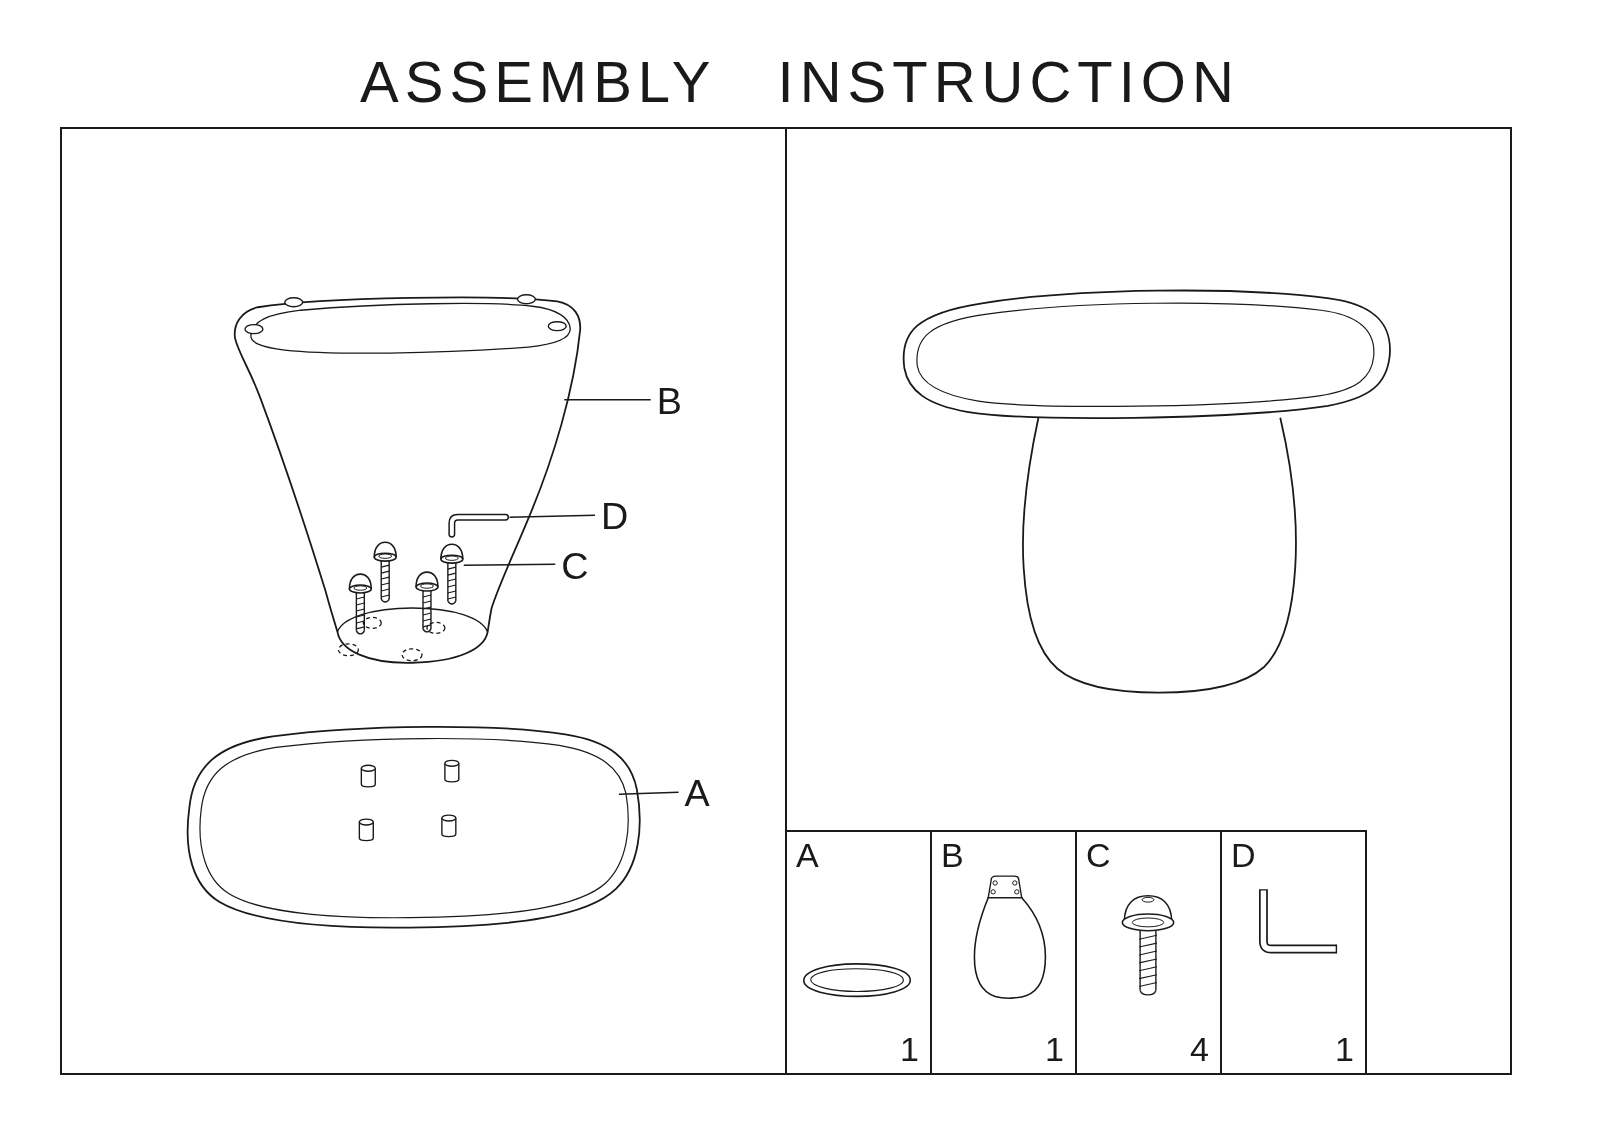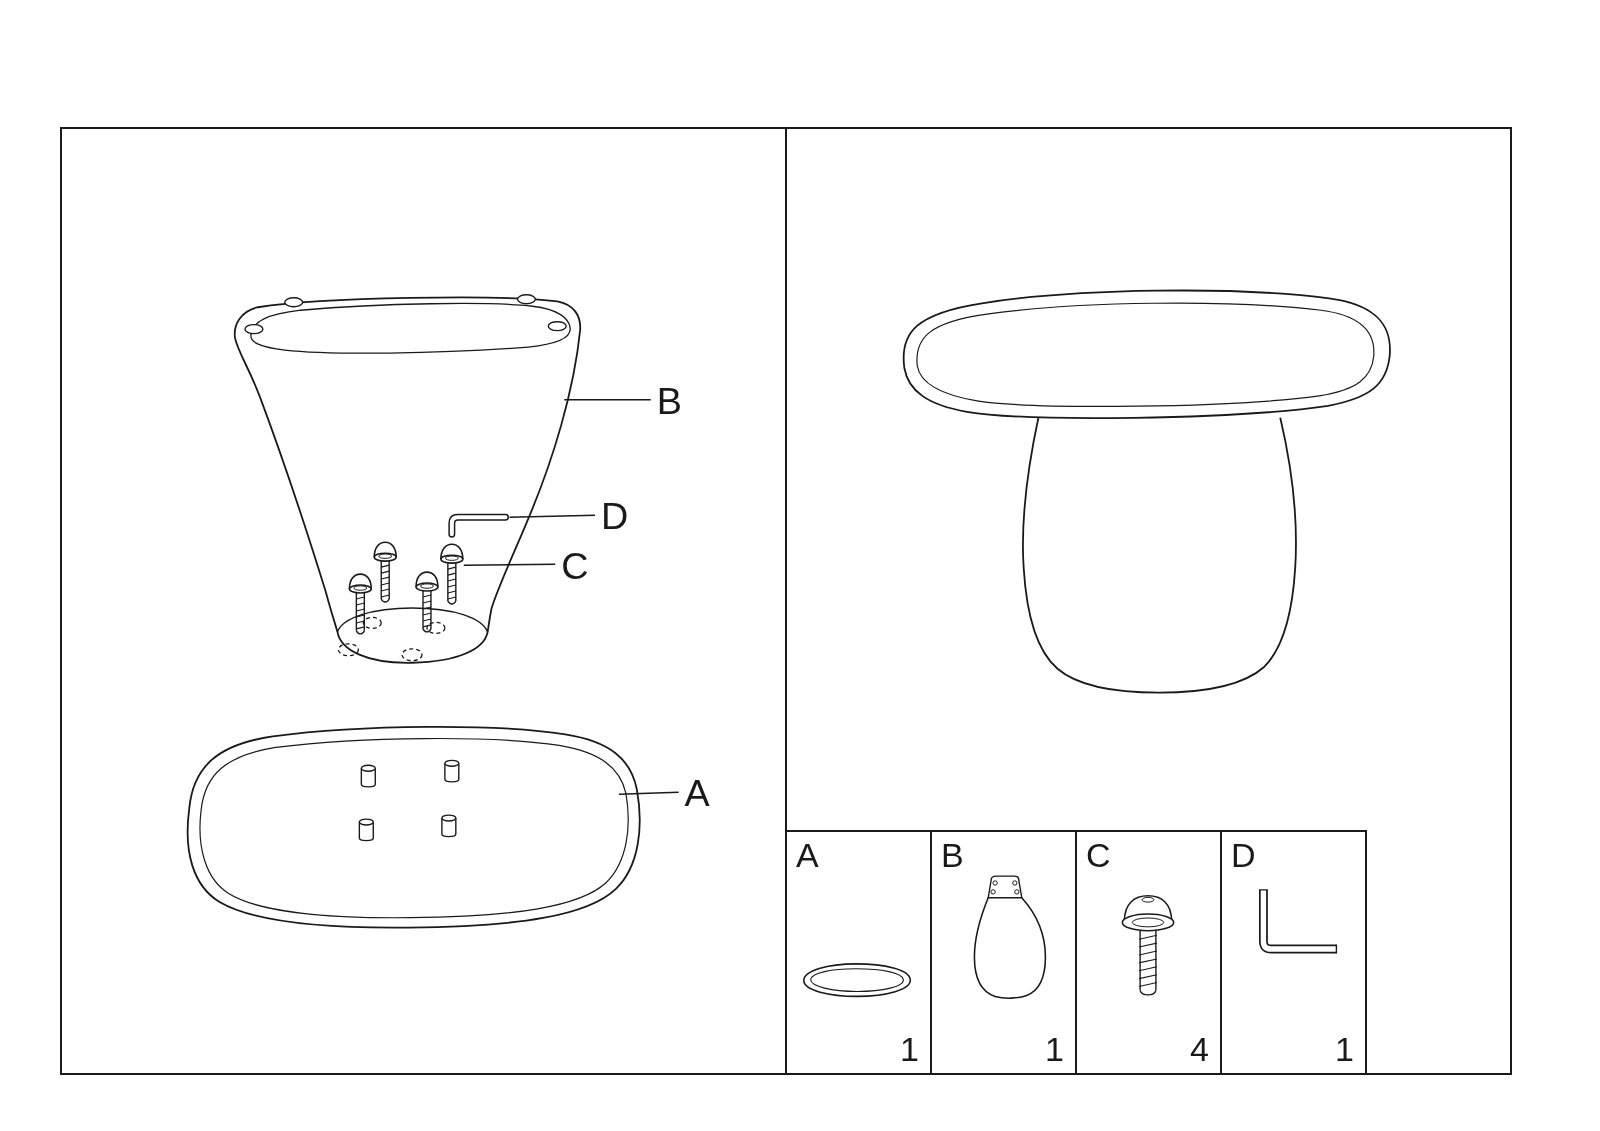--- a/index.html
+++ b/index.html
@@ -18,20 +18,21 @@
     border-top:2px solid #1a1a1a; border-right:2px solid #1a1a1a; }
   .part-letter { position:absolute; top:4px; left:9px; font-size:34px; }
   .part-qty { position:absolute; bottom:4px; right:11px; font-size:34px; }
   .cell-svg { position:absolute; left:0; top:0; width:100%; height:100%; }
 </style>
 </head>
 <body>
 
 <div class="page">
 
+  <div class="title">ASSEMBLY INSTRUCTION</div>
 
   <div class="panel panel-left">
     <svg class="drawing" viewBox="0 0 727 948" preserveAspectRatio="none">
       <defs>
         <g id="screw-sm">
           <path d="M -11 0 C -11 -10 -6 -15 0 -15 C 6 -15 11 -10 11 0" fill="#ffffff" stroke="#1a1a1a" stroke-width="1.6"></path>
           <ellipse cx="0" cy="0" rx="11" ry="4" fill="#ffffff" stroke="#1a1a1a" stroke-width="1.6"></ellipse>
           <ellipse cx="0" cy="-1" rx="6.5" ry="2.2" fill="none" stroke="#1a1a1a" stroke-width="1"></ellipse>
           <path d="M -4 4 L -4 42 M 4 4 L 4 42" stroke="#1a1a1a" stroke-width="1.4" fill="none"></path>
           <path d="M -4 42 C -2 46 2 46 4 42" stroke="#1a1a1a" stroke-width="1.4" fill="none"></path>

